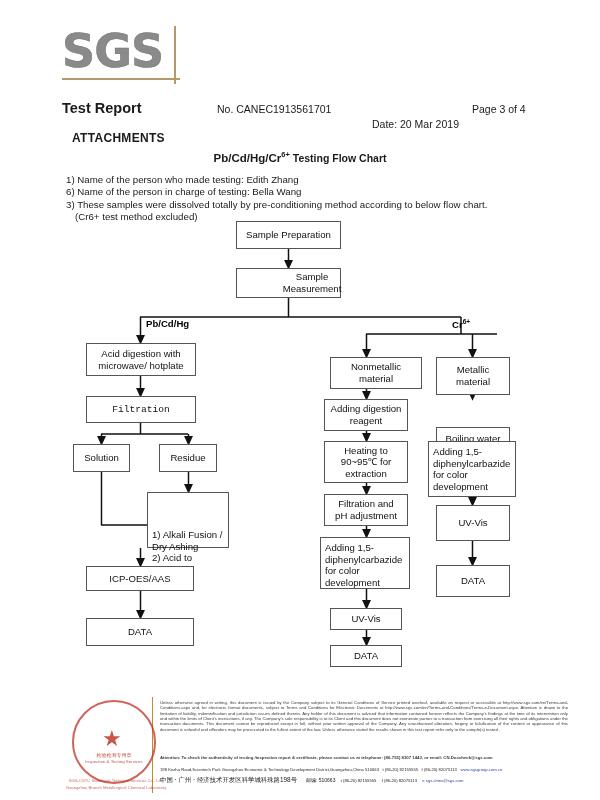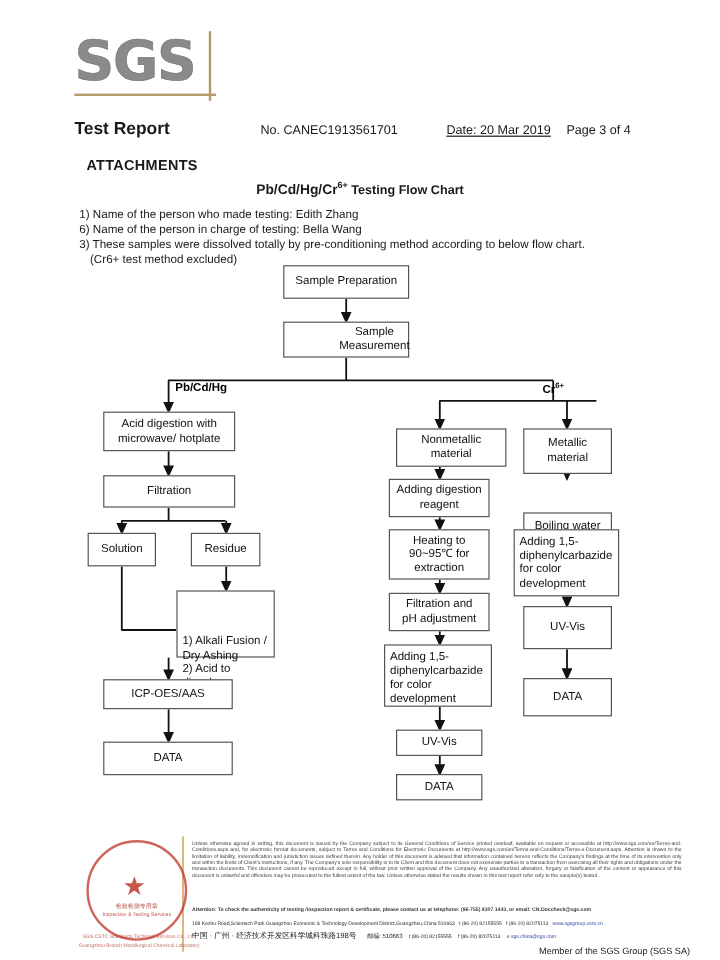--- a/index.html
+++ b/index.html
@@ -19,21 +19,21 @@
     font-weight:700; font-size:46px; letter-spacing:-1px;
     color:#8a8a8a; line-height:46px;
     -webkit-text-stroke:0.5px #6f6f6f;
   }
   .logo-rule { position:absolute; left:0; top:50px; width:118px; height:2px; background:#b49a6a; }
   .logo-vrule { position:absolute; left:112px; top:-2px; width:2px; height:58px; background:#b49a6a; }
 
   .hdr-row { position:absolute; left:62px; top:100px; width:480px; height:18px; }
   .hdr-title { position:absolute; left:0; top:0; font-size:14.5px; font-weight:700; }
   .hdr-no    { position:absolute; left:155px; top:3px; font-size:10.5px; }
-  .hdr-date  { position:absolute; left:310px; top:3px; font-size:10.5px;text-decoration:underline; }
+  .hdr-date  { position:absolute; left:310px; top:18px; font-size:10.5px; }
   .hdr-page  { position:absolute; left:410px; top:3px; font-size:10.5px; }
 
   .attachments { position:absolute; left:72px; top:131px; font-size:12px; font-weight:700; letter-spacing:.3px; }
 
   .chart-title { position:absolute; left:0; top:150px; width:600px; text-align:center;
                  font-size:11.5px; font-weight:700; }
   .chart-title sup { font-size:7.5px; vertical-align:super; }
   .chart-title .tail { font-size:10.5px; }
 
   .notes { position:absolute; left:66px; top:174px; width:500px; font-size:9.7px; line-height:12.4px; }
@@ -171,21 +171,21 @@
       <div class="node" style="left: 236px; top: 221px; width: 105px; height: 28px;">
         <span style="white-space: pre-line;">Sample Preparation</span>
       </div>
       <div class="node" style="left: 236px; top: 268px; width: 105px; height: 30px;">
         <span style="white-space: pre-line; padding-left: 47px;">Sample Measurement</span>
       </div>
       <div class="node" style="left: 86px; top: 343px; width: 110px; height: 33px;">
         <span style="white-space: pre-line;">Acid digestion with
 microwave/ hotplate</span>
       </div>
-      <div class="node" style="left: 86px; top: 396px; width: 110px; height: 27px;">
+      <div class="node" style="left: 86px; top: 396px; width: 110px; height: 27px; font-family: Liberation Mono, monospace;">
         <span style="white-space: pre-line;">Filtration</span>
       </div>
       <div class="node" style="left: 73px; top: 444px; width: 57px; height: 28px;">
         <span style="white-space: pre-line;">Solution</span>
       </div>
       <div class="node" style="left: 159px; top: 444px; width: 58px; height: 28px;">
         <span style="white-space: pre-line;">Residue</span>
       </div>
       <div class="node left-align" style="left: 147px; top: 492px; width: 82px; height: 56px;">
         <span style="white-space: pre-line; margin-top: 32px;">1) Alkali Fusion /
@@ -272,15 +272,14 @@
   </div>
 
   <div class="addr-cn">
     <span>中国 · 广州 · 经济技术开发区科学城科珠路198号</span>
     &nbsp;&nbsp;&nbsp;&nbsp;<span style="font-size:5px">邮编: 510663</span>
     &nbsp;&nbsp;<span style="font-size:4.2px">t (86-20) 82155555</span>
     &nbsp;&nbsp;<span style="font-size:4.2px">f (86-20) 82075113</span>
     &nbsp;&nbsp;<span style="font-size:4.2px;color:#2b3fa0">e sgs.china@sgs.com</span>
   </div>
 
-  <div class="member">Member of the SGS Group (SGS SA)</div>
 
 </div>
 
 </body></html>

